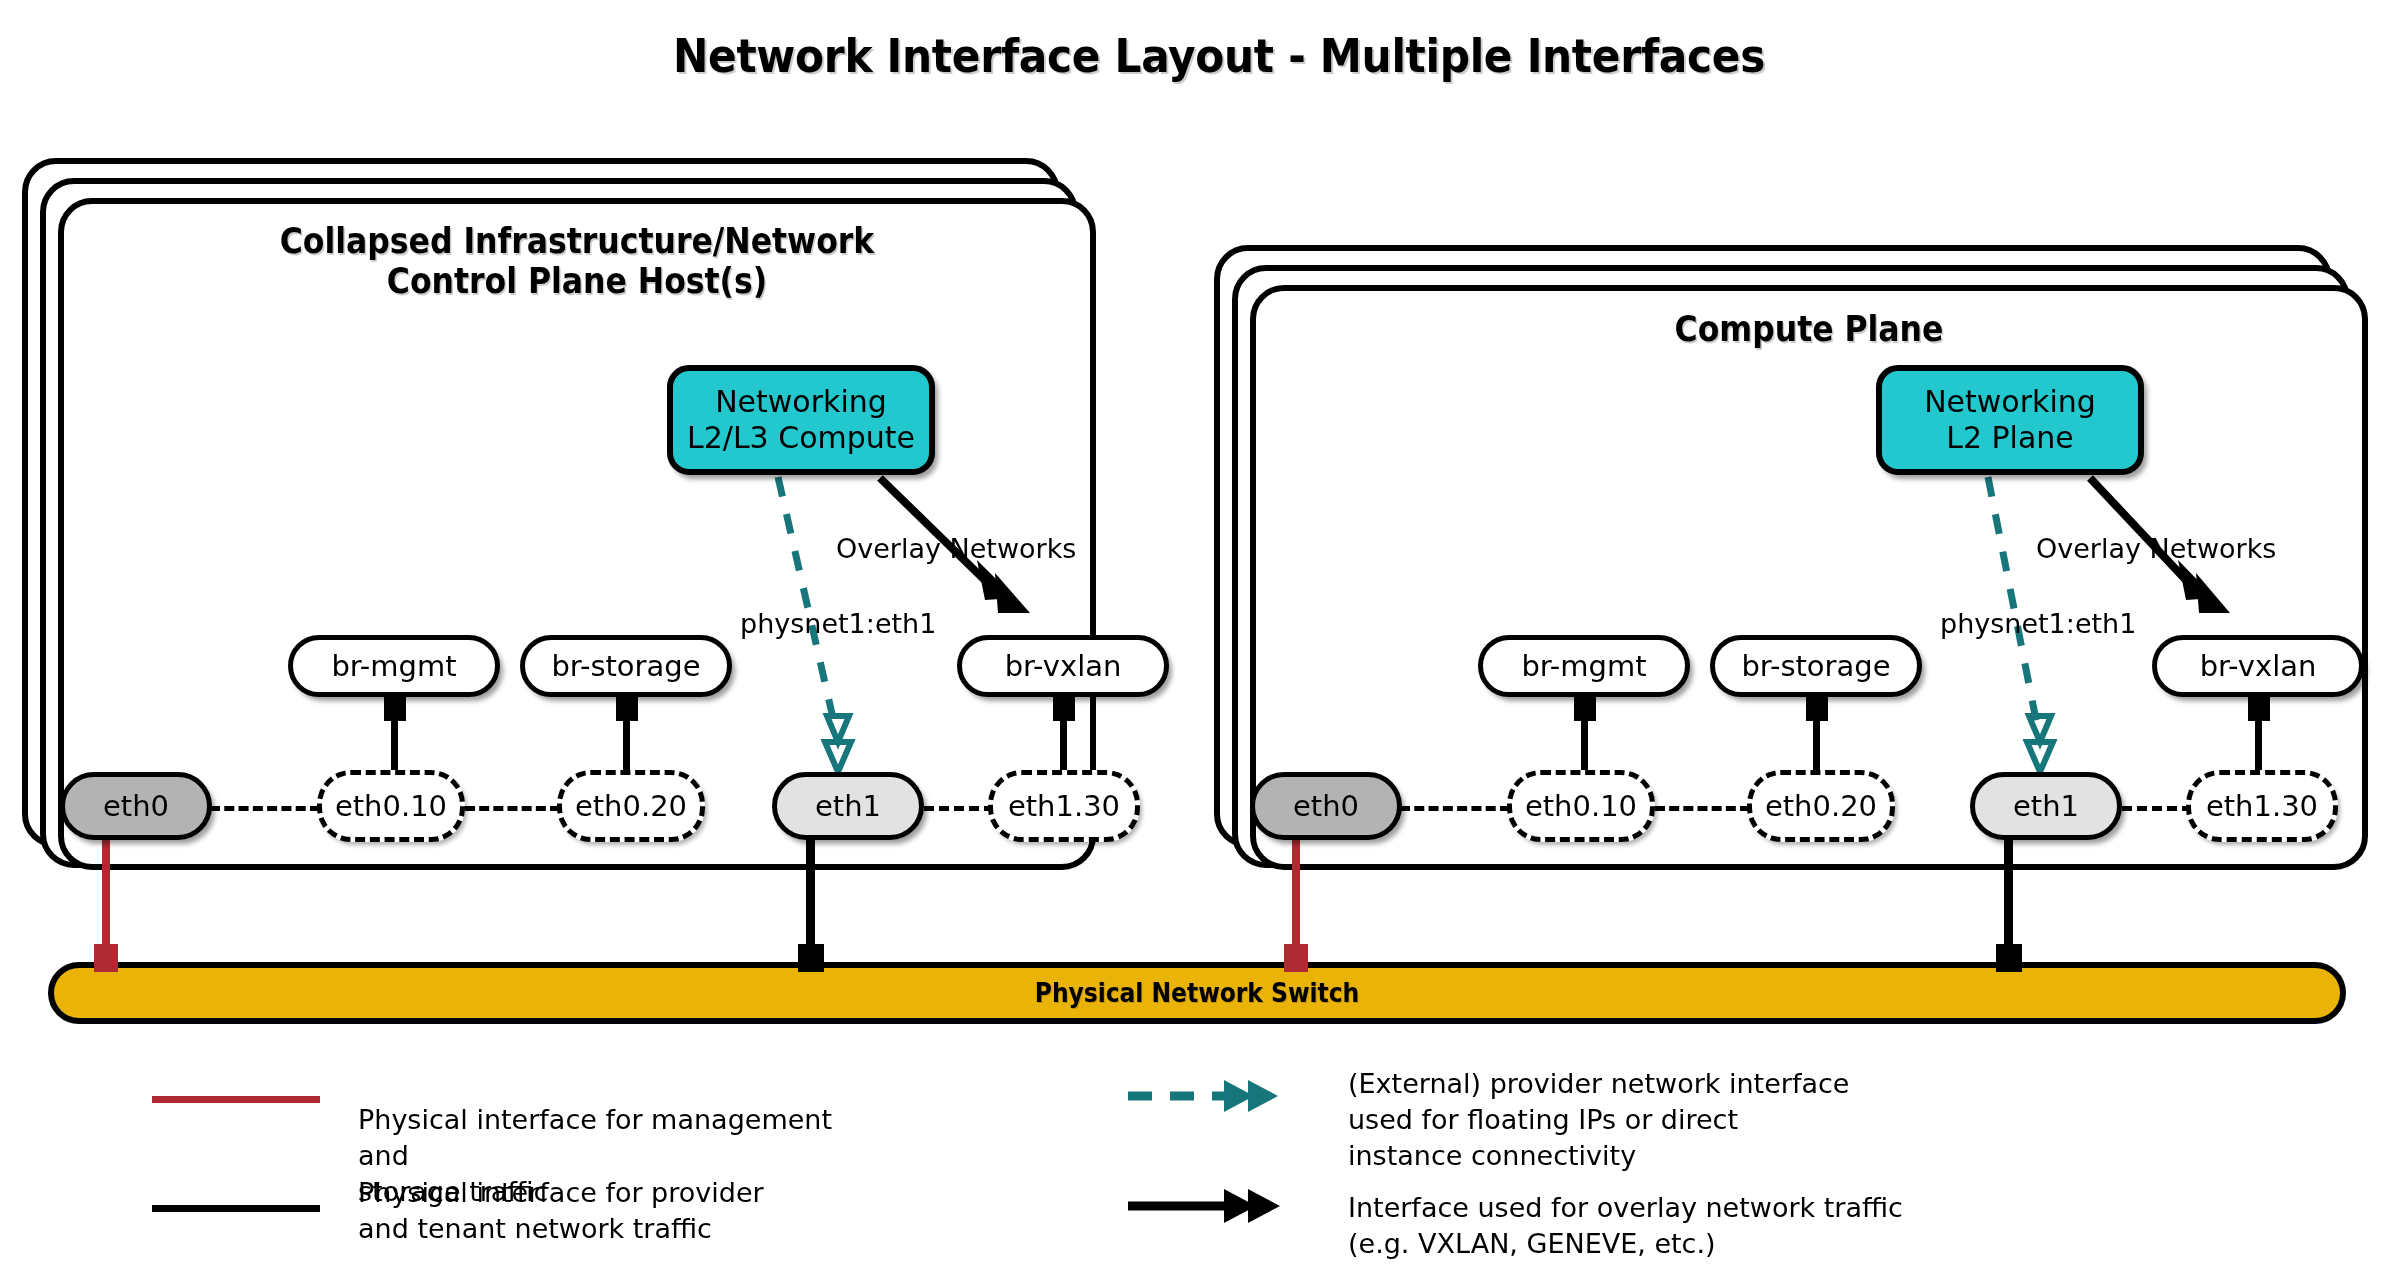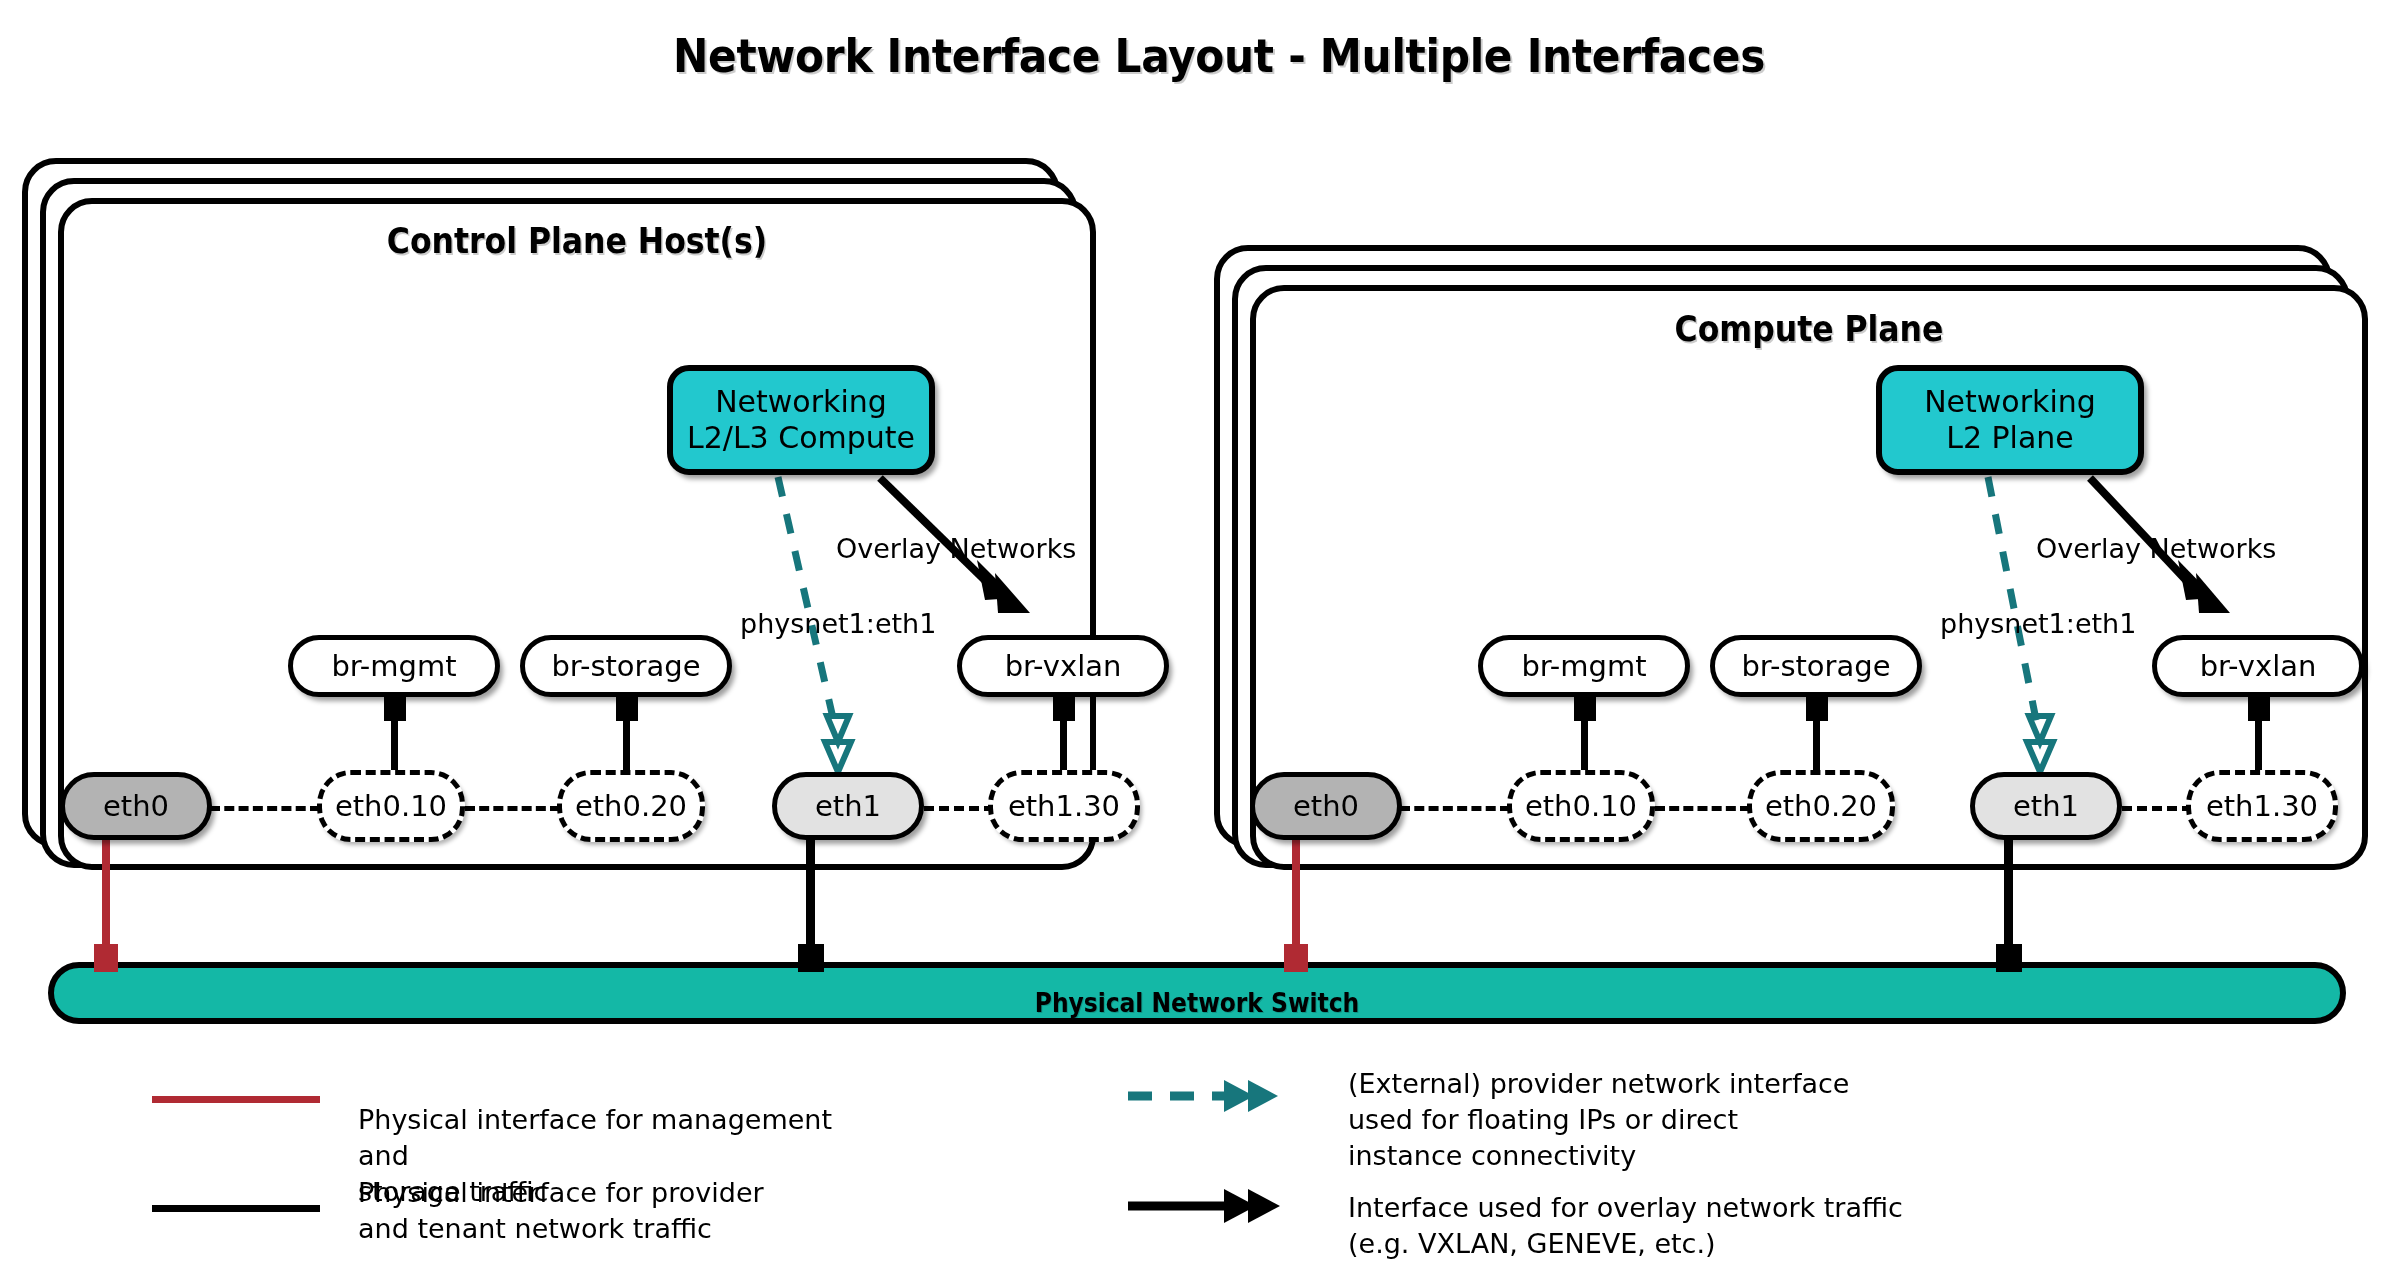--- a/index.html
+++ b/index.html
@@ -57,23 +57,23 @@
   .vline{position:absolute;background:#000;z-index:15;}
   .vline.red{background:#b02a33;}
   .hdash{
     position:absolute;height:0;border-top:5px dashed #000;z-index:14;
   }
   .plug{position:absolute;background:#000;z-index:18;}
   .plug.red{background:#b02a33;}
 
   
   #switch-bar{
-    position:absolute;box-sizing:border-box;background:#14b8a6;
+    position:absolute;box-sizing:border-box;background:#eab308;
     border:6px solid #000;border-radius:999px;z-index:12;
-    display:flex;align-items:flex-end;justify-content:center;
+    display:flex;align-items:center;justify-content:center;
   }
   #switch-label{
     font-family:"DejaVu Sans Condensed","DejaVu Sans","Liberation Sans",sans-serif;
     font-weight:bold;font-size:26px;text-shadow:1px 1px 0 rgba(0,0,0,0.18);
   }
 
   
   .annot{position:absolute;font-size:27px;white-space:nowrap;z-index:25;}
 
   
@@ -90,20 +90,21 @@
 <body>
 
 <div id="diagram-title">Network Interface Layout - Multiple Interfaces</div>
 
 <div class="host-stack">
   <div class="card back2" style="left:22px;top:158px;width:1038px;height:690px;"></div>
   <div class="card back1" style="left:40px;top:178px;width:1038px;height:690px;"></div>
   <div class="card front" style="left:58px;top:198px;width:1038px;height:672px;"></div>
 
   <div class="host-title" style="left:58px;top:222px;width:1038px;">
+    <div>Collapsed Infrastructure/Network</div>
     <div>Control Plane Host(s)</div>
   </div>
 
   <div class="node agents shadow" style="left:667px;top:365px;width:268px;height:110px;">
     <span>Networking</span>
     <span>L2/L3 Compute</span>
   </div>
 
   <svg class="abs" style="left:0;top:0;width:2394px;height:1274px;z-index:19;pointer-events:none;">
     <path d="M 778 477 L 838 740" stroke="#17767c" stroke-width="7" fill="none" stroke-dasharray="20 18"></path>

